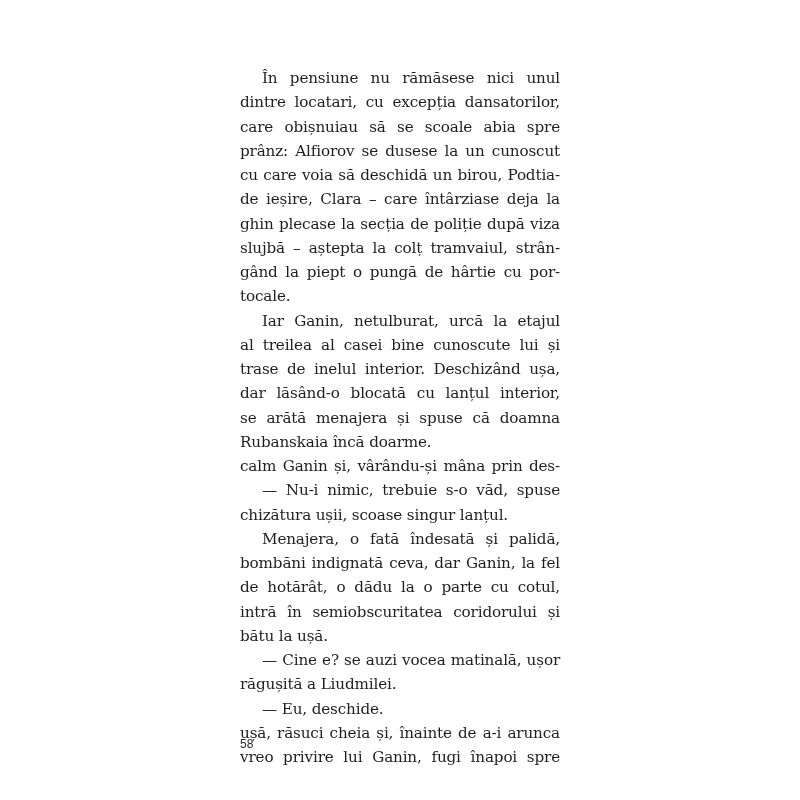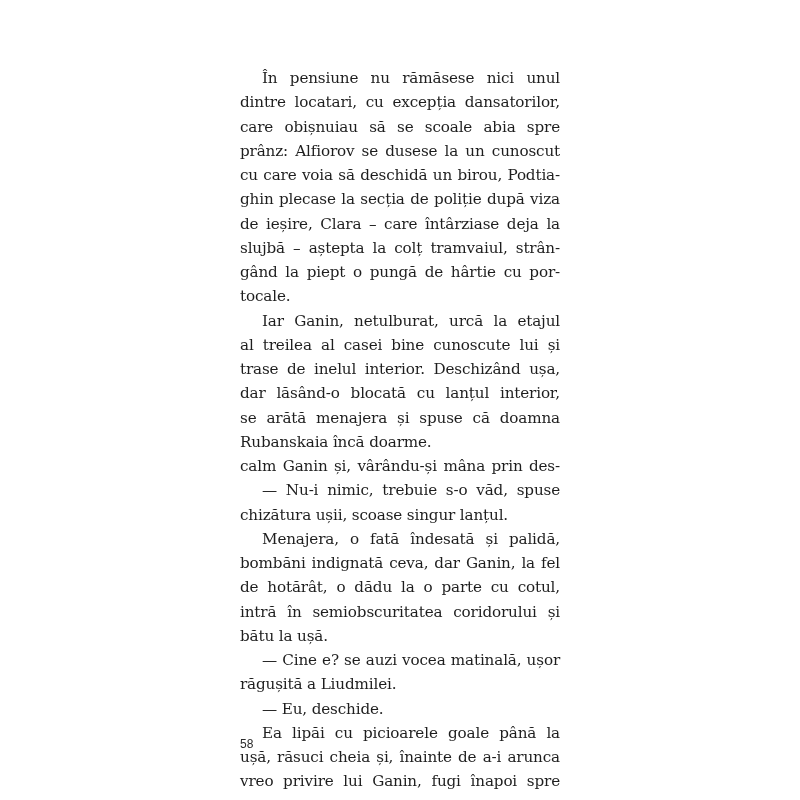--- a/index.html
+++ b/index.html
@@ -58,22 +58,22 @@
 
 <div class="page">
   <div class="text-block">
 
     <div>
       <span class="line indent">În pensiune nu rămăsese nici unul</span>
       <span class="line">dintre locatari, cu excepția dansatorilor,</span>
       <span class="line">care obișnuiau să se scoale abia spre</span>
       <span class="line">prânz: Alfiorov se dusese la un cunoscut</span>
       <span class="line">cu care voia să deschidă un birou, Podtia-</span>
+      <span class="line">de ieșire, Clara – care întârziase deja la</span>
       <span class="line">ghin plecase la secția de poliție după viza</span>
-      <span class="line">de ieșire, Clara – care întârziase deja la</span>
       <span class="line">slujbă – aștepta la colț tramvaiul, strân-</span>
       <span class="line">gând la piept o pungă de hârtie cu por-</span>
       <span class="line last">tocale.</span>
     </div>
 
     <div>
       <span class="line indent">Iar Ganin, netulburat, urcă la etajul</span>
       <span class="line">al treilea al casei bine cunoscute lui și</span>
       <span class="line">trase de inelul interior. Deschizând ușa,</span>
       <span class="line">dar lăsând-o blocată cu lanțul interior,</span>
@@ -98,20 +98,19 @@
     <div>
       <span class="line indent">— Cine e? se auzi vocea matinală, ușor</span>
       <span class="line last">răgușită a Liudmilei.</span>
     </div>
 
     <div>
       <span class="line indent last">— Eu, deschide.</span>
     </div>
 
     <div>
-      <span class="line indent">Ea lipăi cu picioarele goale până la</span>
       <span class="line">ușă, răsuci cheia și, înainte de a-i arunca</span>
       <span class="line">vreo privire lui Ganin, fugi înapoi spre</span>
     </div>
   </div>
 
   <div class="page-number">58</div>
 </div>
 
 </body></html>

